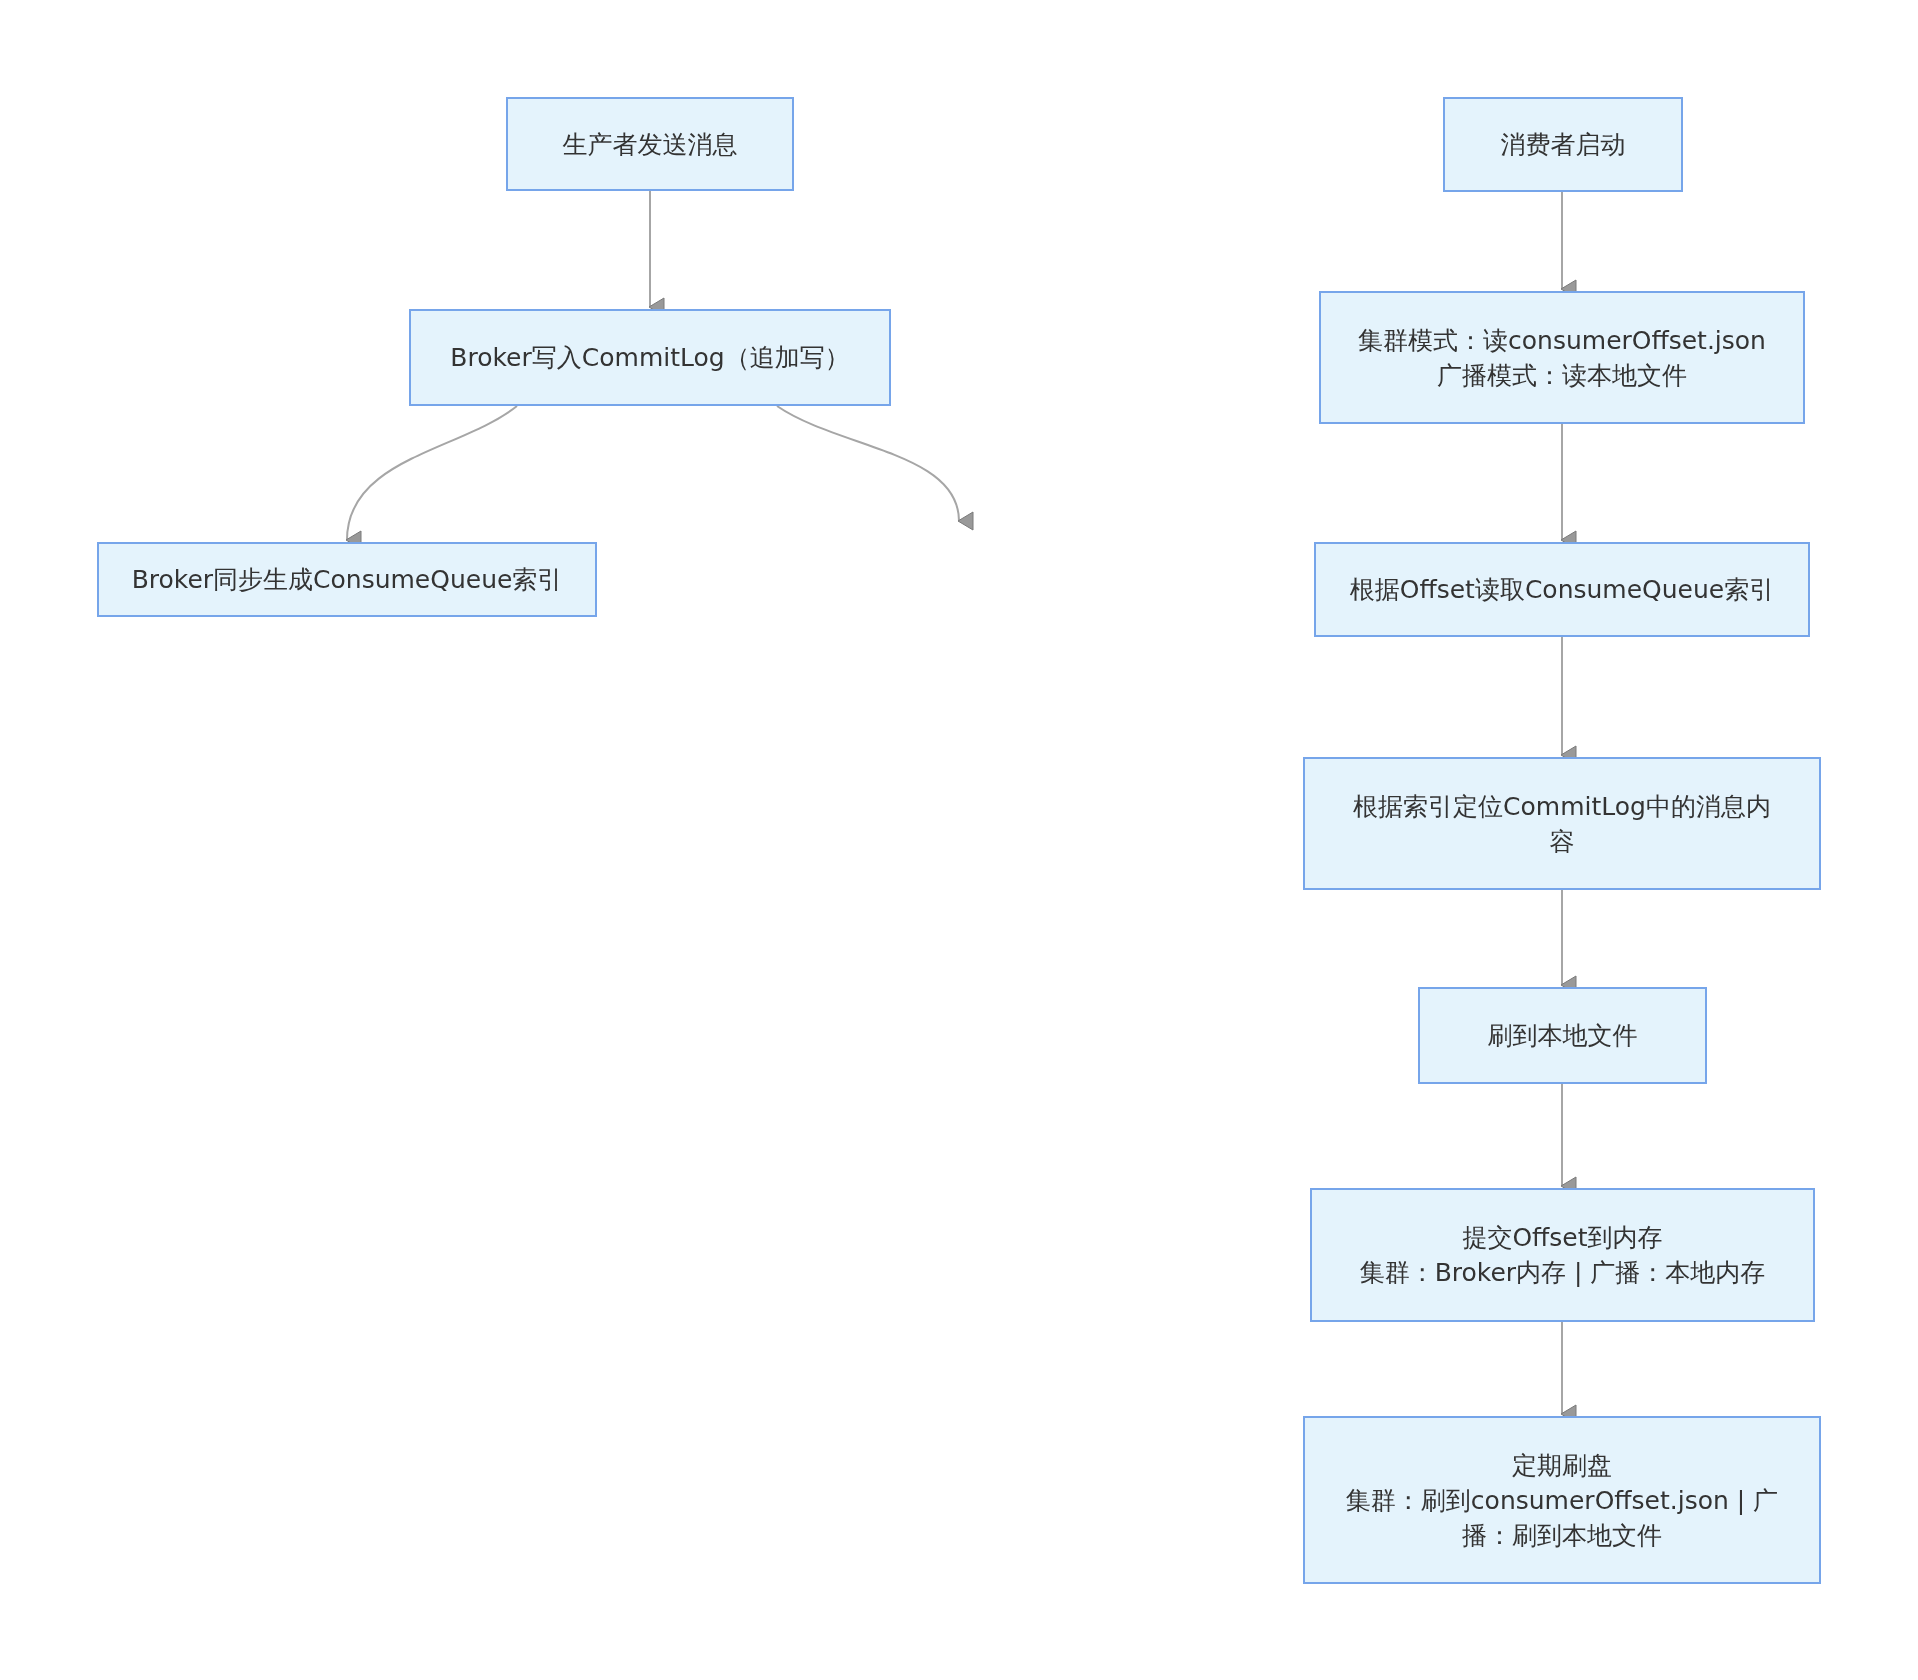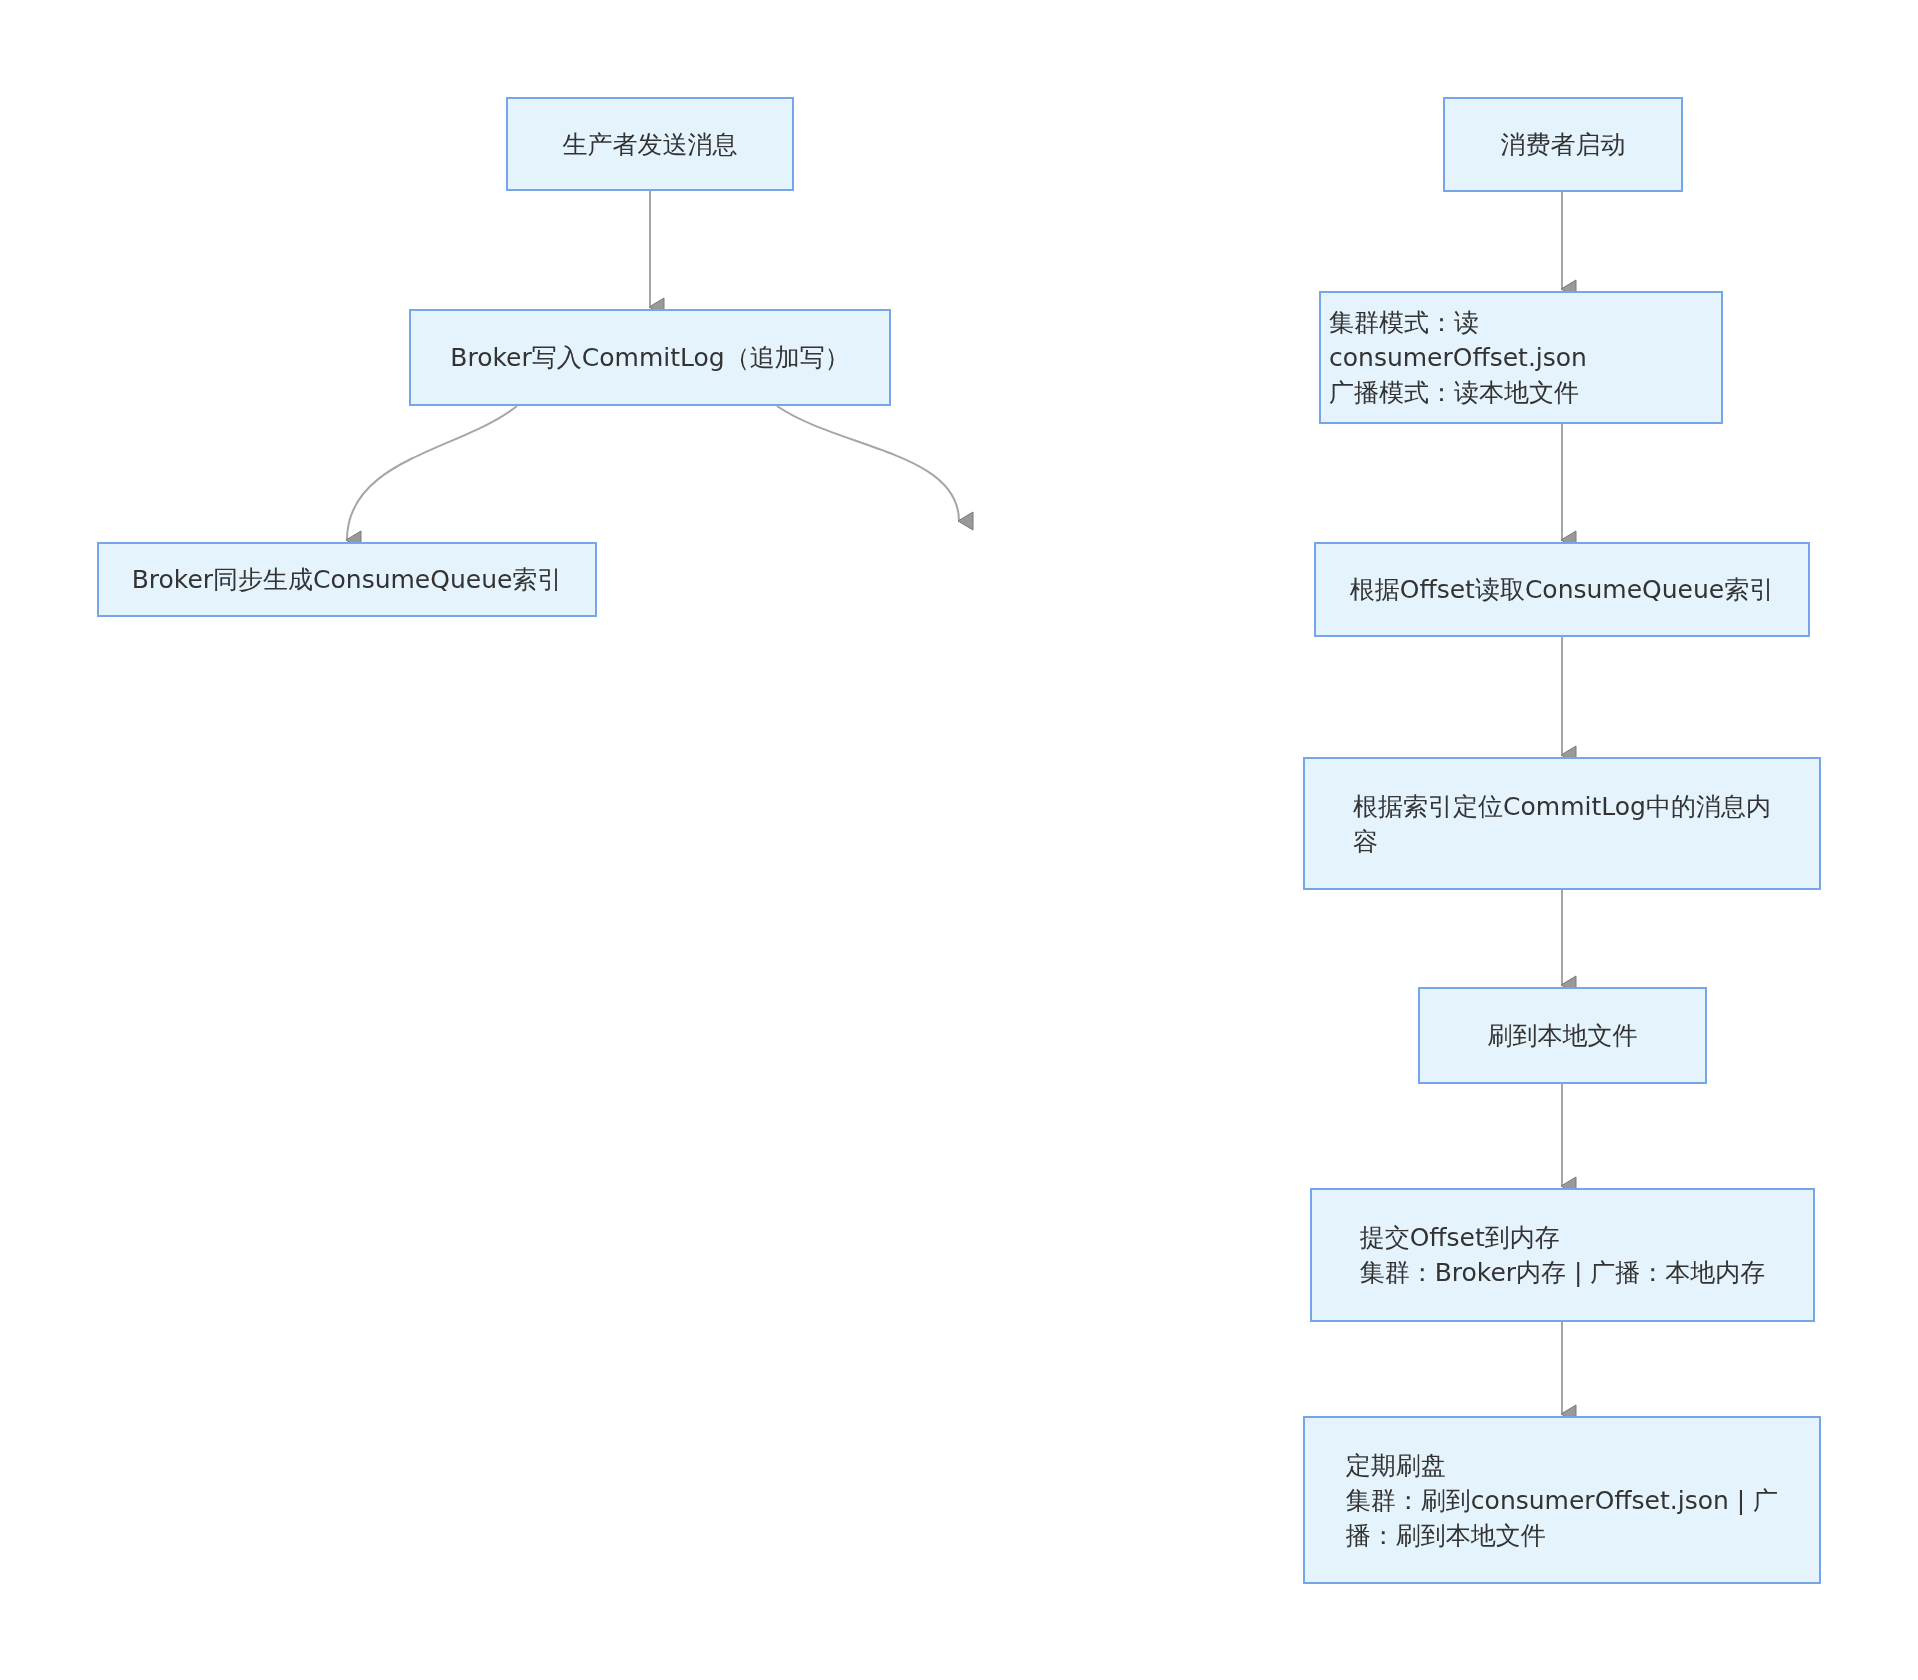--- a/index.html
+++ b/index.html
@@ -40,21 +40,21 @@
     stroke-width:1;
   }
   .node{
     position:absolute;
     box-sizing:border-box;
     background:var(--node-fill);
     border:2px solid var(--node-border);
     display:flex;
     align-items:center;
     justify-content:center;
-    text-align:left;
+    text-align:center;
     color:var(--text-color);
     font-size:25px;
     line-height:35px;
   }
   .node-label{
     white-space:pre-line;
     padding:0 8px;
   }
 </style>
 </head>
@@ -91,21 +91,21 @@
 
   <div class="node" style="left:97px;top:542px;width:500px;height:75px">
     <span class="node-label">Broker同步生成ConsumeQueue索引</span>
   </div>
 
 
   <div class="node" style="left:1443px;top:97px;width:240px;height:95px">
     <span class="node-label">消费者启动</span>
   </div>
 
-  <div class="node" style="left:1319px;top:291px;width:404px;height:133px">
+  <div class="node" style="left:1319px;top:291px;width:486px;height:133px">
     <span class="node-label">集群模式：读consumerOffset.json
 广播模式：读本地文件</span>
   </div>
 
   <div class="node" style="left:1314px;top:542px;width:496px;height:95px">
     <span class="node-label">根据Offset读取ConsumeQueue索引</span>
   </div>
 
   <div class="node" style="left:1303px;top:757px;width:518px;height:133px">
     <span class="node-label">根据索引定位CommitLog中的消息内

